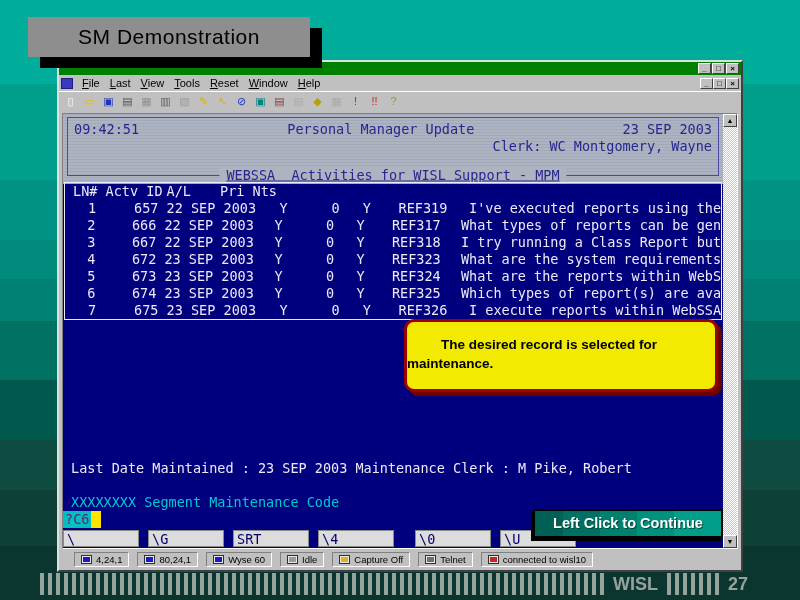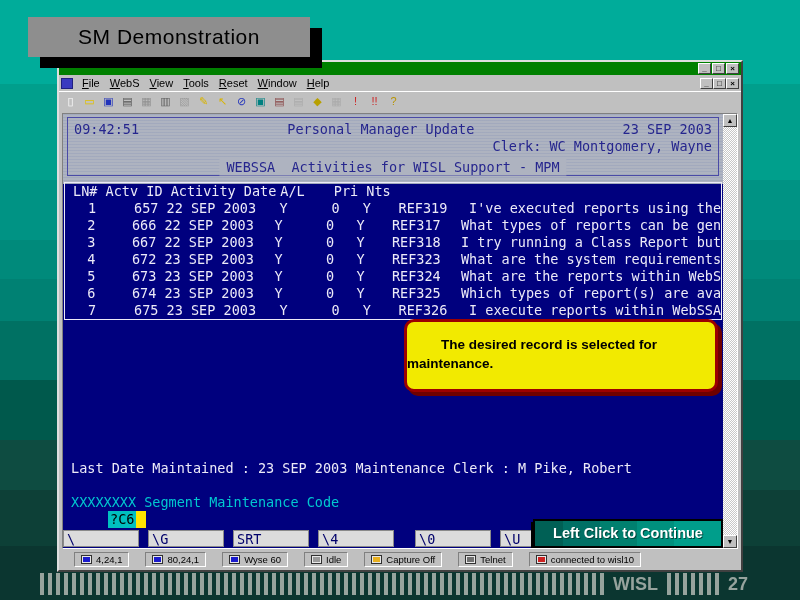--- a/index.html
+++ b/index.html
@@ -48,55 +48,55 @@
     background-size:2px 2px; display:flex; flex-direction:column; justify-content:space-between; }
   .scrollbtn { height:13px; background:#c0c0c0; border:1px solid; border-color:#fff #404040 #404040 #fff;
     font-size:7px; display:flex; align-items:center; justify-content:center; color:#000; }
   
   .header-panel { position:absolute; left:0; right:0; top:0; height:70px; background:#aeb3c0;
     background-image:repeating-linear-gradient(0deg, rgba(90,110,170,.14) 0 1px, transparent 1px 3px);
     color:#26268e; }
   .header-box { position:absolute; left:4px; right:4px; top:3px; bottom:8px; border:1px solid #4a4aa6; }
   .h-line1 { display:flex; justify-content:space-between; padding:3px 6px 0 6px; white-space:pre; }
   .h-line2 { text-align:right; padding-right:6px; white-space:pre; }
-  .h-banner { position:absolute; left:50%; bottom:8px; transform:translate(-50%,50%);
-    background:#aeb3c0; padding:0 7px; white-space:pre; }
+  .h-banner { position:absolute; left:50%; bottom:0; transform:translate(-50%,50%);
+    background:#aeb3c0; padding:0 7px; white-space:pre;text-decoration:underline; }
   
   .acttable { position:absolute; left:1px; top:68px; width:658px; border:1px solid #eceaf8; }
   .trow { display:flex; white-space:pre; }
   .c-ln { width:4ch; text-align:right; } .c-id { width:8ch; text-align:right; }
   .c-date { width:14ch; padding-left:1ch; } .c-al { width:4ch; text-align:center; }
   .c-pri { width:4ch; text-align:center;margin-left:21px; } .c-nts { width:4ch; text-align:center; }
   .c-ref { width:10ch; padding-left:2ch; } .c-note { flex:1; padding-left:1ch; }
   .c-keynote { flex:1; display:flex; align-items:center; }
   .c-keynote .sp { flex:1; } .c-keynote .dash { flex:1; border-top:1px solid #eceaf8; margin-left:6px; }
   
   .callout { position:absolute; left:341px; top:205px; width:314px; height:73px;
     background:#f2ea00; border:3px solid #9c0000; border-radius:10px; box-shadow:4px 4px 0 #6e0000;
     color:#000; font-family:"Liberation Sans",sans-serif; font-size:13.5px; font-weight:bold;
     padding-top:13px; line-height:19px; z-index:3; }
   .callout .l1 { padding-left:34px; } .callout .l2 { padding-left:0; }
   
   .maint-line { position:absolute; left:8px; top:346px; white-space:pre; }
   .segment-label { position:absolute; left:8px; top:380px; color:#00c8d0; white-space:pre; }
   .command { position:absolute; left:0; top:397px; display:flex; height:17px; }
-  .command .val { background:#00c0c0; color:#000000; padding:0 2px;margin-left:45px; }
+  .command .val { background:#00c0c0; color:#701a75; padding:0 2px; }
   .command .cursor { width:10px; background:#ffe400; }
   .fields { position:absolute; left:0; top:416px; display:flex; gap:9px; }
   .field { width:76px; height:17px; background:#dcdcdc; color:#00006a; padding-left:3px;
     border:1px solid #8a8a8a; white-space:pre; }
   .field:nth-of-type(5) { margin-left:12px; }
-  .continue-btn { position:absolute; left:470px; top:405px; width:190px; height:29px;
+  .continue-btn { position:absolute; left:470px; top:395px; width:190px; height:29px;
     background:linear-gradient(90deg,#006055 0 15%,#007065 15% 35%,#00806f 35% 55%,#00907e 55% 75%,#009e8b 75% 100%);
     border:2px solid #000; box-shadow:-2px 3px 0 #000;
     color:#fff; font-family:"Liberation Sans",sans-serif; font-size:14.5px; font-weight:bold;
     display:flex; align-items:center; justify-content:center; text-shadow:1px 1px 0 #00463c; z-index:4; }
   
   .statusbar { position:absolute; left:3px; right:3px; bottom:2px; height:17px;
-    display:flex; align-items:center; gap:16px; font-size:9.5px; color:#000; padding-left:12px; }
+    display:flex; align-items:center; gap:8px; font-size:9.5px; color:#000; padding-left:12px; }
   .seg { height:15px; border:1px solid; border-color:#808080 #fff #fff #808080;
     display:flex; align-items:center; gap:4px; padding:0 6px; white-space:nowrap; }
   .seg-icon { width:11px; height:9px; border:1px solid #303030; box-shadow:inset 0 0 0 1px #e8e8e8; }
   
   .footer { position:absolute; left:40px; right:52px; bottom:5px; height:22px;
     display:flex; align-items:center; gap:9px; color:#96a39d; font-weight:bold; font-size:18px; }
   .bars { height:22px; background:repeating-linear-gradient(90deg,#96a39d 0 4px,transparent 4px 8px); }
   .bars-left { flex:1; } .bars-mid { width:52px; }
 </style>
 </head>
@@ -119,21 +119,21 @@
     <div class="menubar">
 
       <span class="menu-appicon" style="order:-1"></span>
       <span class="spacer" style="order:99"></span>
       <span class="winbtn" style="order:100">_</span>
       <span class="winbtn" style="order:101">□</span>
       <span class="winbtn" style="order:102">×</span>
 
         <span class="menu-item">File</span>
 
-        <span class="menu-item">WebS</span>
+        <span class="menu-item">Last</span>
 
         <span class="menu-item">View</span>
 
         <span class="menu-item">Tools</span>
 
         <span class="menu-item">Reset</span>
 
         <span class="menu-item">Window</span>
 
         <span class="menu-item">Help</span>
@@ -226,21 +226,20 @@
             </div>
             <div class="h-line2">Clerk: WC Montgomery, Wayne</div>
             <div class="h-banner">WEBSSA  Activities for WISL Support - MPM</div>
           </div>
         </div>
 
         <div class="acttable">
           <div class="trow">
             <span class="c-ln">LN#</span>
             <span class="c-id">Actv ID</span>
-            <span class="c-date">Activity Date</span>
             <span class="c-al">A/L</span>
             <span class="c-pri">Pri</span>
             <span class="c-nts">Nts</span>
           </div>
           <div>
 
               <div class="trow">
                 <span class="c-ln">1</span>
                 <span class="c-id">657</span>
                 <span class="c-date">22 SEP 2003</span>

